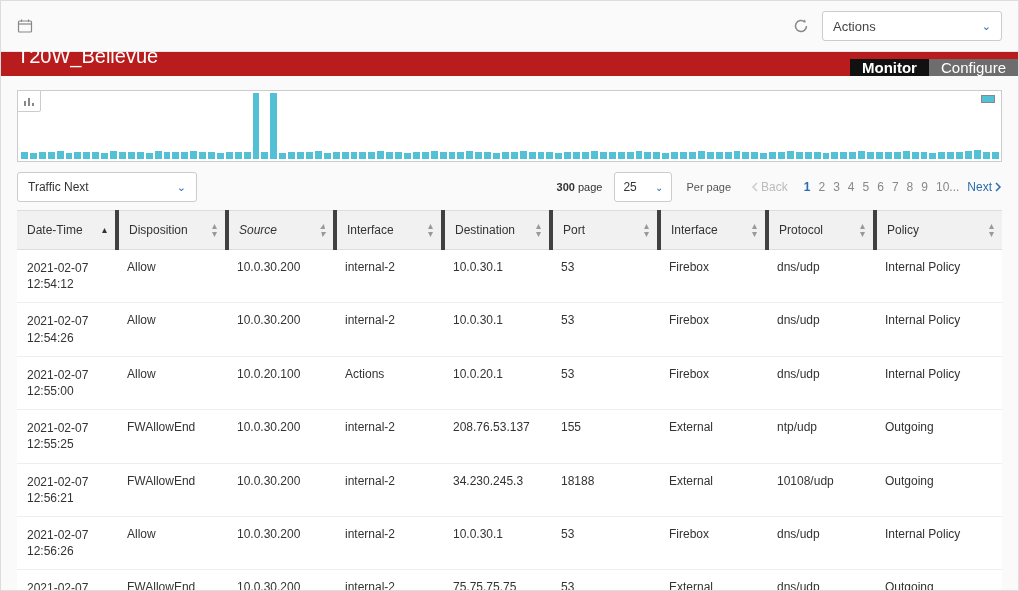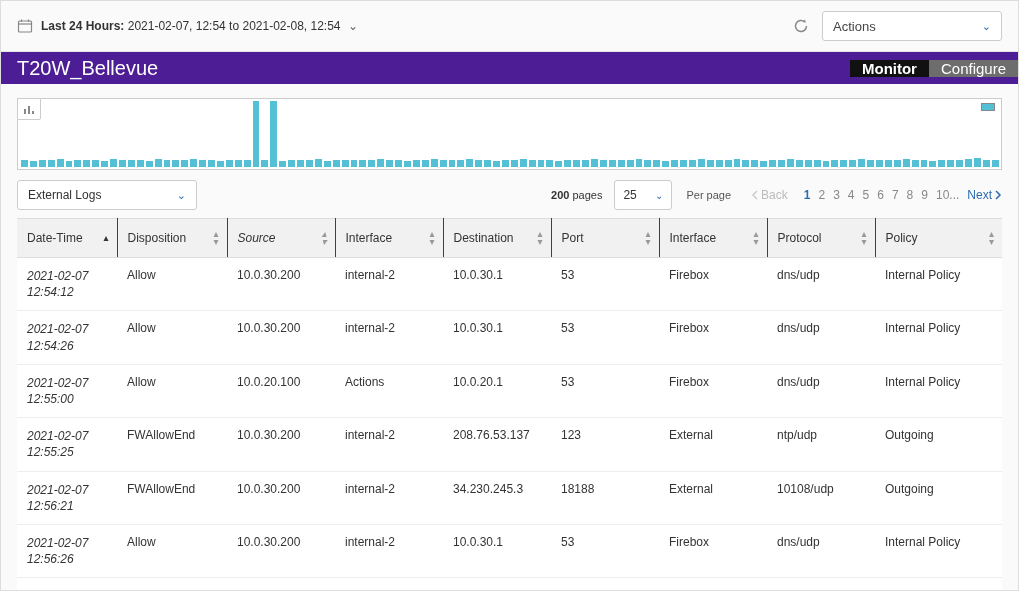--- a/index.html
+++ b/index.html
@@ -35,23 +35,23 @@
     width: 180px; height: 30px;
     border: 1px solid #ccc; border-radius: 3px;
     display: flex; align-items: center; justify-content: space-between;
     padding: 0 10px; background: #fff; cursor: pointer;
     font-size: 13px; color: #444;
   }
   .topbar .actions .chev { color: #2b6cb0; font-size: 11px; }
 
   
   .titlebar {
-    background: #4c1d95;
-    display: flex; align-items: center;
-    height: 32px;
+    background: #b91c1c;
+    display: flex; align-items: flex-end;
+    height: 24px;
   }
   .titlebar .title {
     color: #fff; font-size: 20px; font-weight: 500;
     padding: 8px 16px; flex: 1;
     display: flex; align-items: center;
   }
   .titlebar .tab {
     display: flex; align-items: center; justify-content: center;
     padding: 0 12px; color: #fff; font-size: 15px; cursor: pointer;
   }
@@ -130,59 +130,54 @@
     background: #fff;
   }
   .tbl th {
     background: #f1f1f1;
     text-align: left;
     font-weight: normal;
     color: #333;
     padding: 12px 10px;
     border-top: 1px solid #ddd;
     border-bottom: 1px solid #ddd;
-    border-right: 1px solid #404040;
+    border-right: 4px solid #404040;
     position: relative;
     cursor: pointer;
   }
   .tbl th:last-child { border-right: none; }
   .tbl th .sort {
     position: absolute; right: 8px; top: 50%;
     transform: translateY(-50%);
     font-size: 10px; color: #999; line-height: 8px;
   }
   .tbl th .sort.active-up { color: #333; }
   .tbl td {
     padding: 10px 10px;
     border-bottom: 1px solid #eee;
     color: #333;
     vertical-align: top;
   }
   .disp-allow { color: #1e9447; }
   .disp-end { color: #999; }
-  .dt { white-space: pre-line; line-height: 1.35; font-style: italic; }
+  .dt { white-space: pre-line; line-height: 1.35; }
 
   svg { display: block; }
 </style>
 </head>
 <body>
 
 <div class="topbar">
   <span class="cal-icon">
     <svg width="16" height="16" viewBox="0 0 16 16">
         <rect x="1.5" y="3" width="13" height="11" rx="1" fill="none" stroke="#888" stroke-width="1.2"></rect>
         <line x1="1.5" y1="6" x2="14.5" y2="6" stroke="#888" stroke-width="1.2"></line>
         <line x1="4.5" y1="1.5" x2="4.5" y2="4" stroke="#888" stroke-width="1.2"></line>
         <line x1="11.5" y1="1.5" x2="11.5" y2="4" stroke="#888" stroke-width="1.2"></line>
       </svg>
-  </span>
-  <span class="range-label">
-    <span class="bold">Last 24 Hours:</span>
-    <span>2021-02-07, 12:54 to 2021-02-08, 12:54</span>
-    <span class="chev">⌄</span>
   </span>
   <span class="spacer"></span>
   <button class="refresh">
     <svg width="18" height="18" viewBox="0 0 18 18">
         <path d="M14.5 9a5.5 5.5 0 1 1-1.8-4.1" fill="none" stroke="#888" stroke-width="1.5"></path>
         <path d="M13 2.5 L13.8 5.5 L10.8 5.1 Z" fill="#888"></path>
       </svg>
   </button>
   <div class="actions">
     <span>Actions</span>
@@ -314,27 +309,27 @@
       <div class="bar" style="height: 7.26px;"></div>
       <div class="bar" style="height: 6.6px;"></div>
       <div class="bar" style="height: 7.92px;"></div>
       <div class="bar" style="height: 8.58px;"></div>
       <div class="bar" style="height: 7.26px;"></div>
       <div class="bar" style="height: 6.6px;"></div>
     </div>
 
   <div class="controls">
     <div class="dropdown">
-      <span>External Logs</span>
+      <span>Traffic Next</span>
       <span class="chev">⌄</span>
     </div>
     <span class="spacer"></span>
     <span class="pages-label">
-      <span class="bold">200</span>
-      <span>pages</span>
+      <span class="bold">300</span>
+      <span>page</span>
     </span>
     <div class="small-select">
       <span>25</span>
       <span class="chev">⌄</span>
     </div>
     <span class="perpage">Per page</span>
     <div class="pager">
       <span class="nav">
         <svg width="8" height="10" viewBox="0 0 8 10">
             <path d="M6 1 L2 5 L6 9" fill="none" stroke="#ccc" stroke-width="1.5"></path>
@@ -402,21 +397,21 @@
           <td>dns/udp</td>
           <td>Internal Policy</td>
         </tr>
         <tr>
           <td class="dt">2021-02-07
 12:55:25</td>
           <td class="disp-end">FWAllowEnd</td>
           <td>10.0.30.200</td>
           <td>internal-2</td>
           <td>208.76.53.137</td>
-          <td>123</td>
+          <td>155</td>
           <td>External</td>
           <td>ntp/udp</td>
           <td>Outgoing</td>
         </tr>
         <tr>
           <td class="dt">2021-02-07
 12:56:21</td>
           <td class="disp-end">FWAllowEnd</td>
           <td>10.0.30.200</td>
           <td>internal-2</td>

